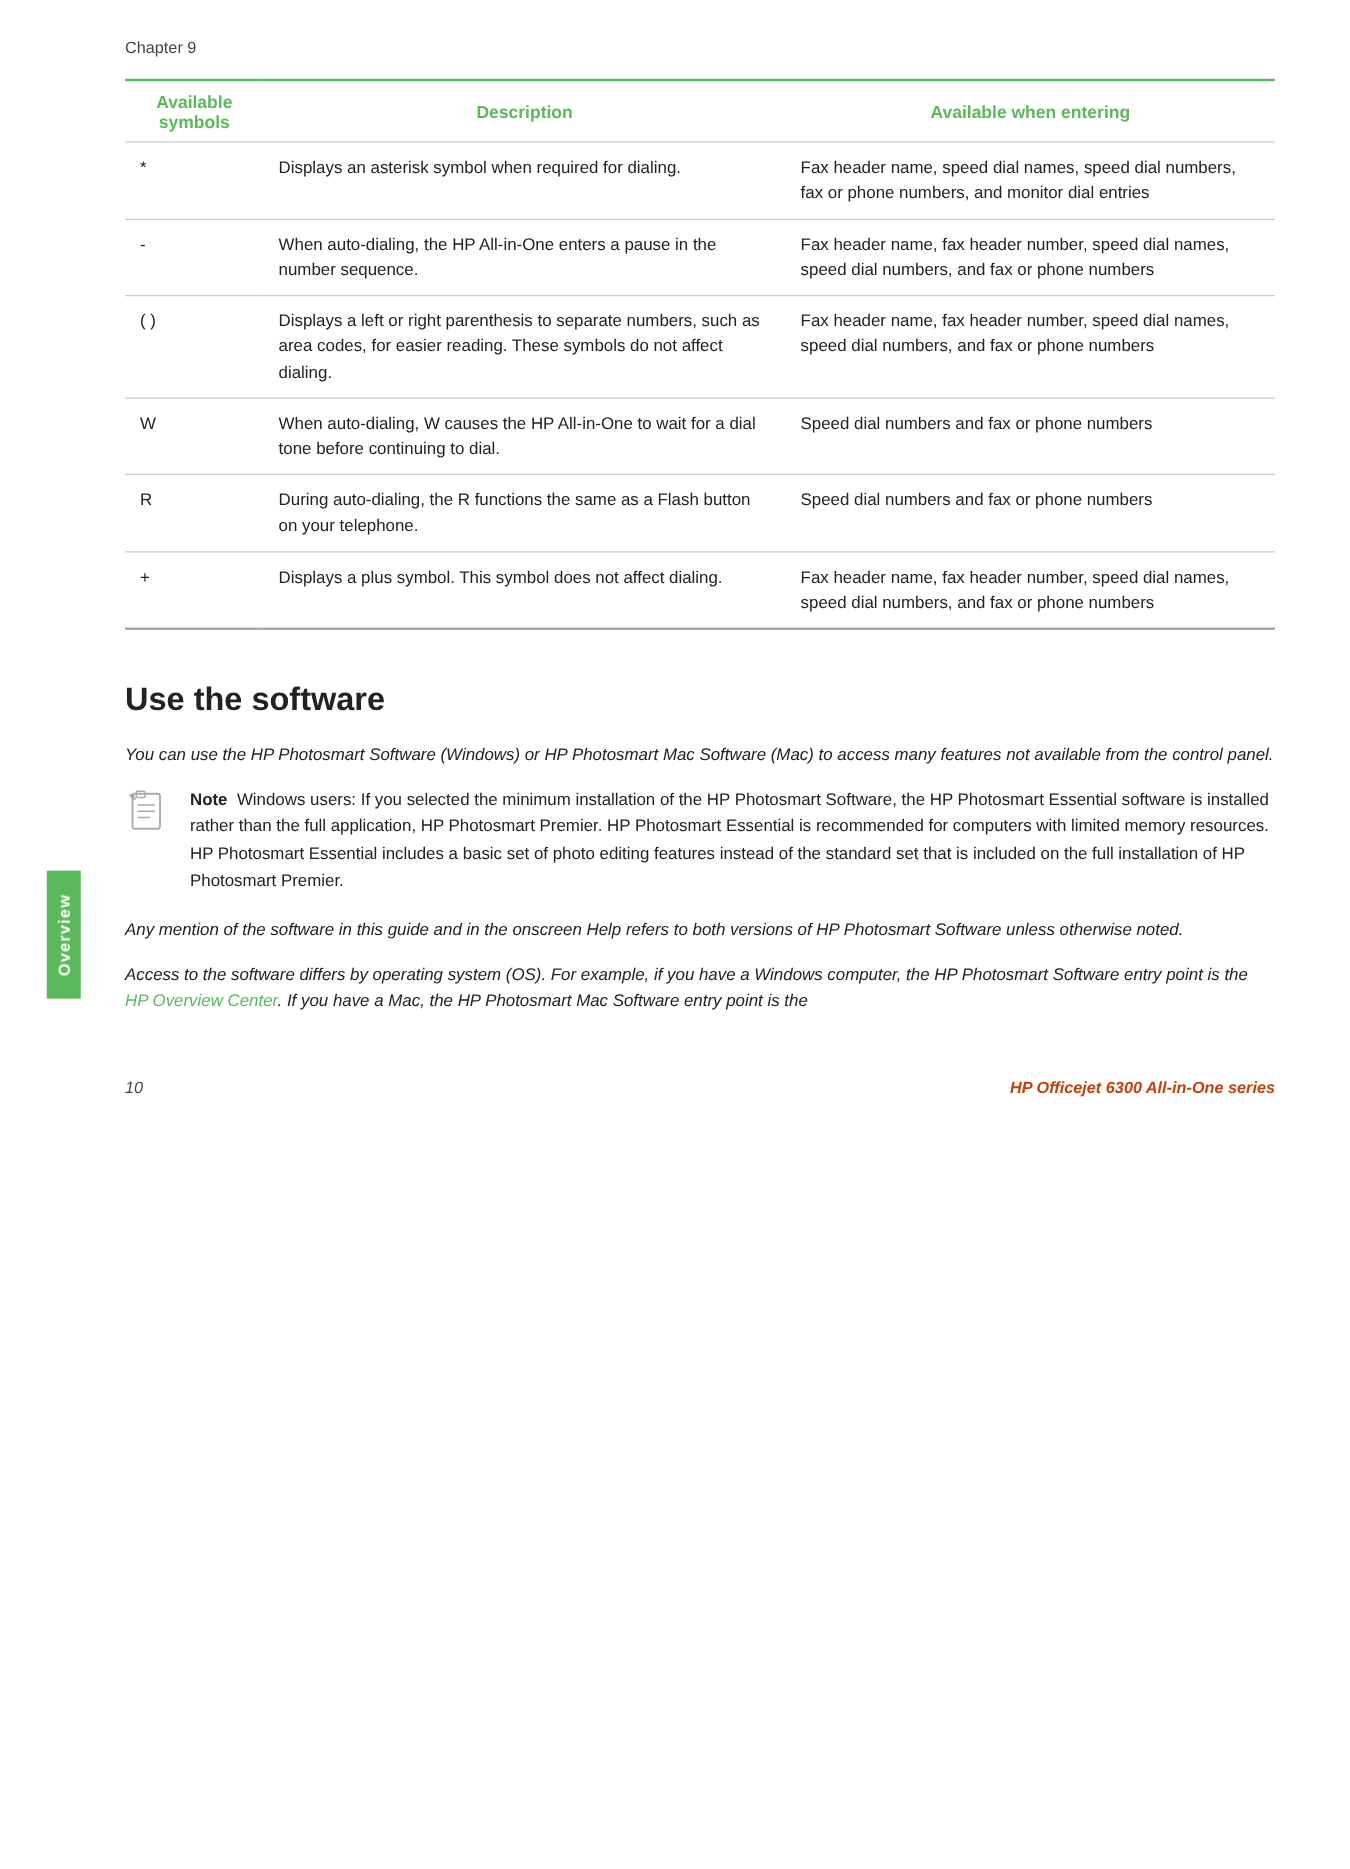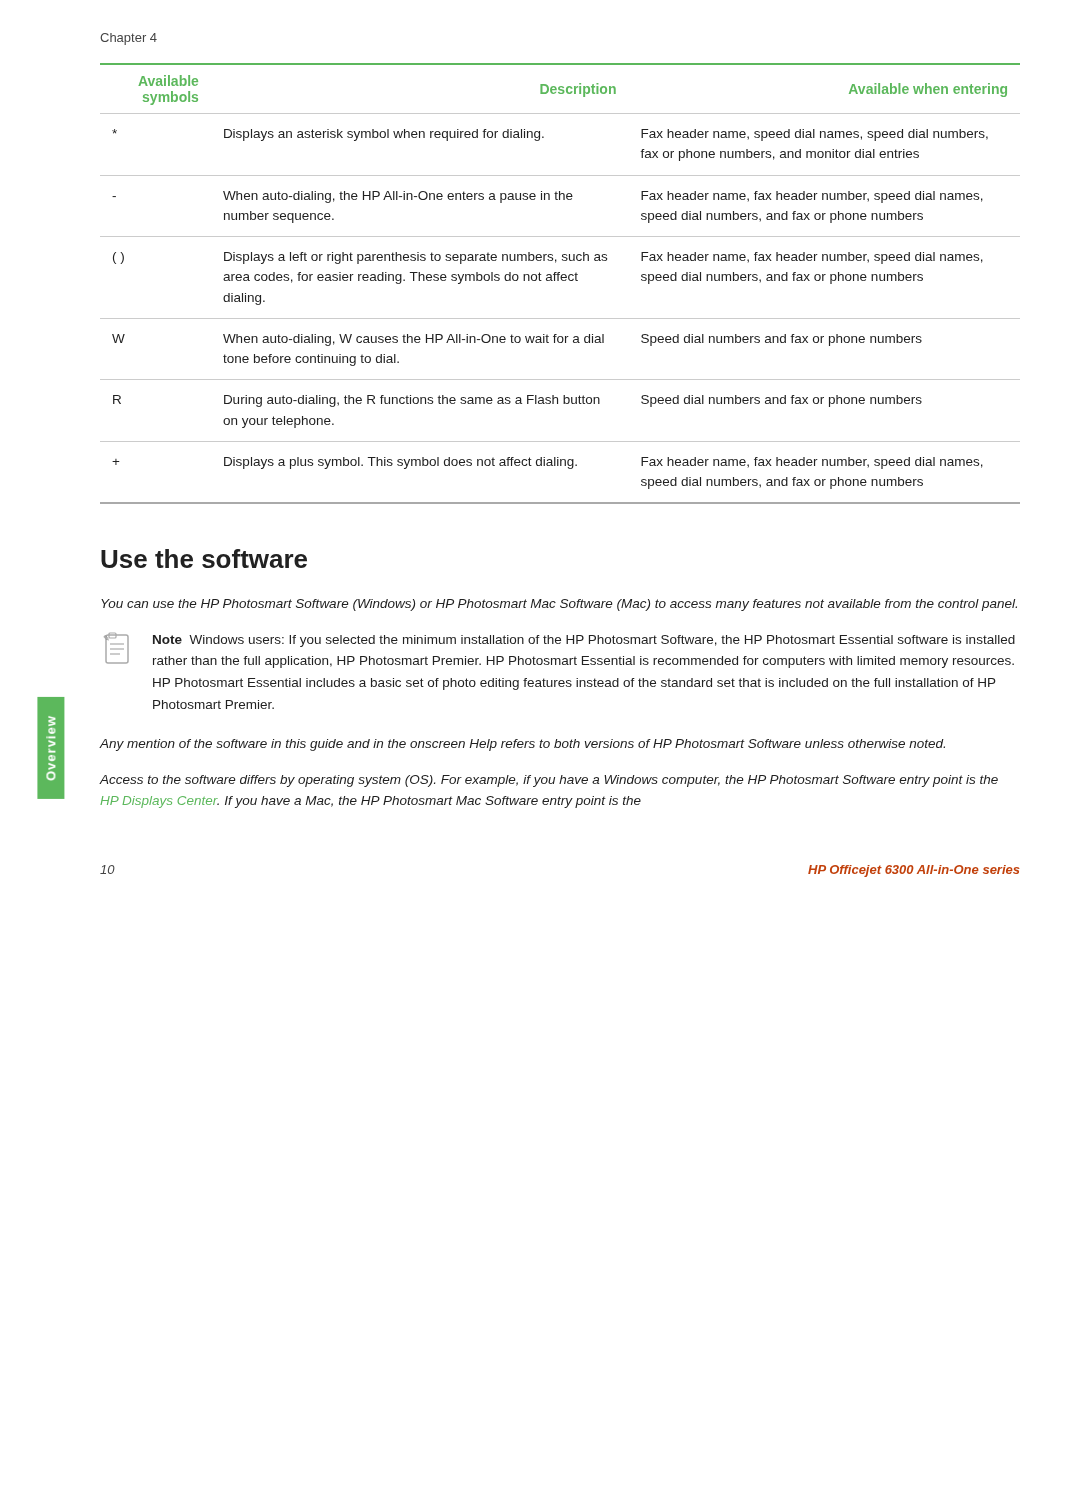--- a/index.html
+++ b/index.html
@@ -47,21 +47,21 @@
     .symbols-table {
       width: 100%;
       border-collapse: collapse;
       margin-bottom: 40px;
     }
 
     .symbols-table th {
       color: #5cb85c;
       font-weight: bold;
       font-size: 14px;
-      text-align: right;
+      text-align: center;
       padding: 8px 12px;
       border-top: 2px solid #5cb85c;
       border-bottom: 1px solid #ccc;
     }
 
     .symbols-table td {
       padding: 10px 12px;
       vertical-align: top;
       font-size: 13.5px;
       border-bottom: 1px solid #ccc;
@@ -155,21 +155,21 @@
       font-weight: normal;
     }
   </style>
 </head>
 <body>
 
 <div class="side-tab">Overview</div>
 
 <div class="page-content">
 
-  <div class="chapter-label">Chapter 4</div>
+  <div class="chapter-label">Chapter 9</div>
 
   <table class="symbols-table">
     <thead>
       <tr>
         <th class="col-symbol">Available symbols</th>
         <th class="col-desc">Description</th>
         <th class="col-avail">Available when entering</th>
       </tr>
     </thead>
     <tbody id="table-body">
@@ -226,21 +226,21 @@
     </div>
     <div class="note-text">
       <span class="note-label">Note</span>
       <span>&nbsp;<span>Windows users: If you selected the minimum installation of the HP Photosmart Software, the HP Photosmart Essential software is installed rather than the full application, HP Photosmart Premier. HP Photosmart Essential is recommended for computers with limited memory resources. HP Photosmart Essential includes a basic set of photo editing features instead of the standard set that is included on the full installation of HP Photosmart Premier.</span></span>
     </div>
   </div>
 
   <p class="section-para">Any mention of the software in this guide and in the onscreen Help refers to both versions of HP Photosmart Software unless otherwise noted.</p>
 
   <p class="section-para">
-    <span>Access to the software differs by operating system (OS). For example, if you have a Windows computer, the HP Photosmart Software entry point is the </span><a class="green-link" href="#">HP Displays Center</a><span>. If you have a Mac, the HP Photosmart Mac Software entry point is the</span>
+    <span>Access to the software differs by operating system (OS). For example, if you have a Windows computer, the HP Photosmart Software entry point is the </span><a class="green-link" href="#">HP Overview Center</a><span>. If you have a Mac, the HP Photosmart Mac Software entry point is the</span>
   </p>
 
   <div class="page-footer">
     <span class="footer-page-num">10</span>
     <span class="footer-product">HP Officejet 6300 All-in-One series</span>
   </div>
 
 </div>
 
 </body></html>

